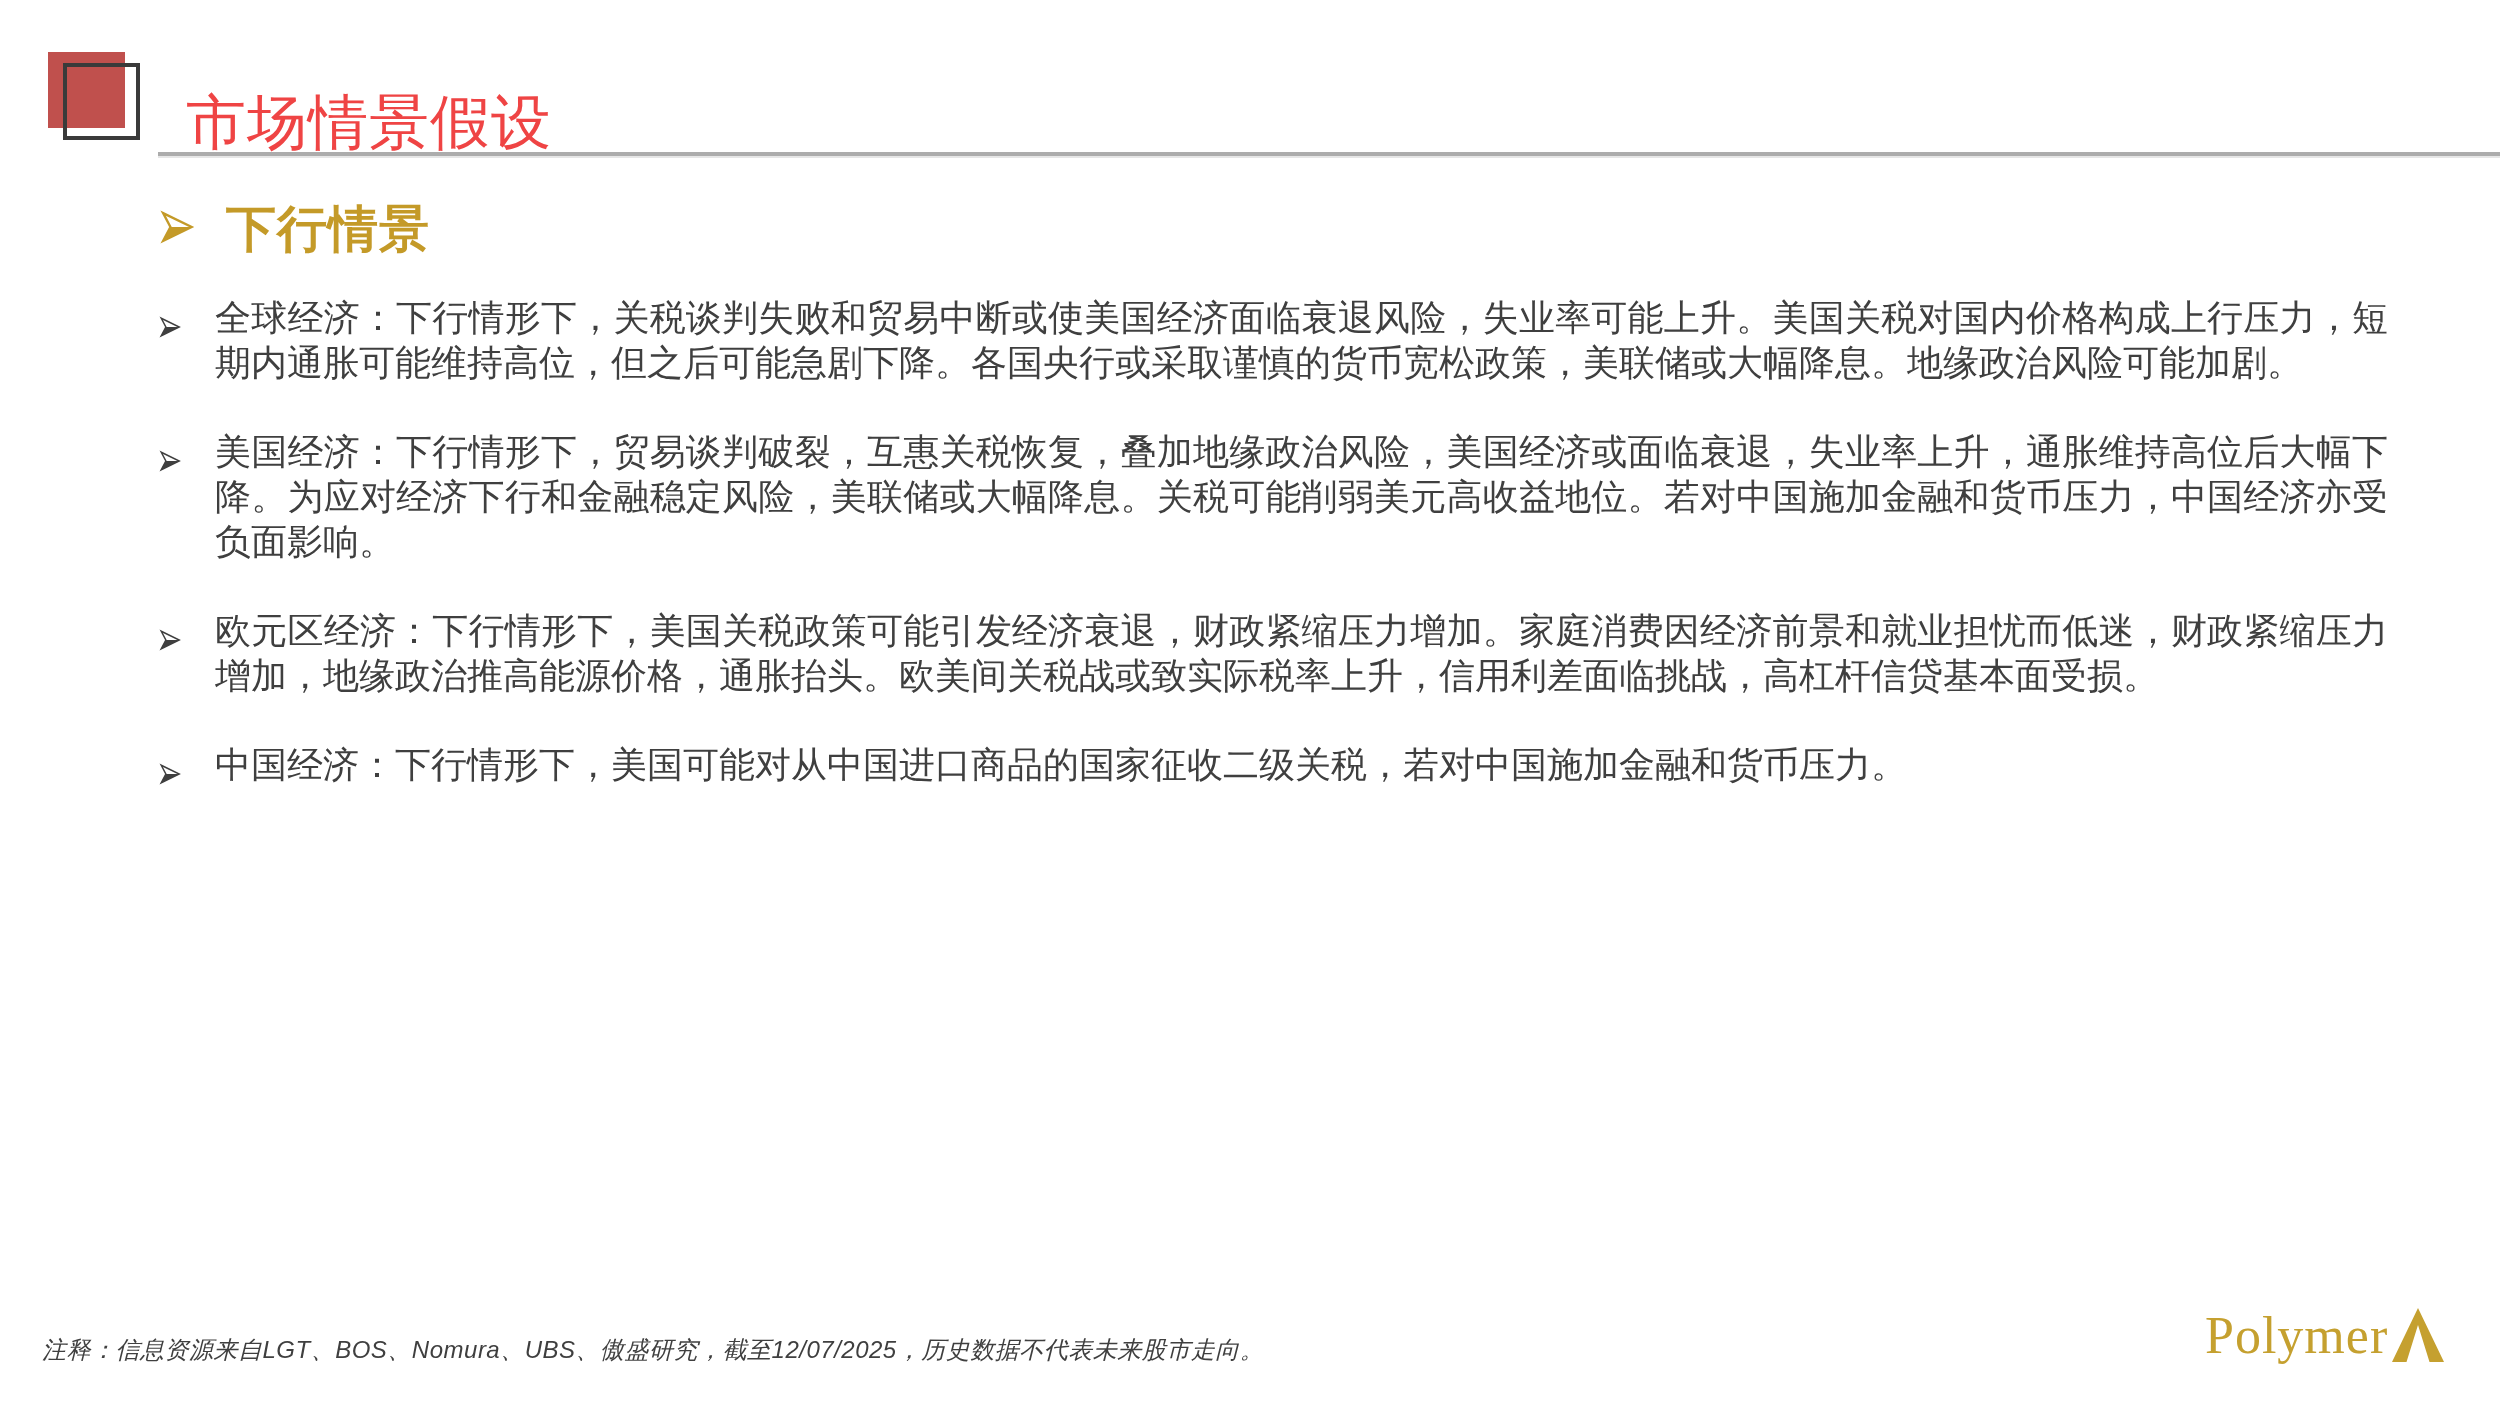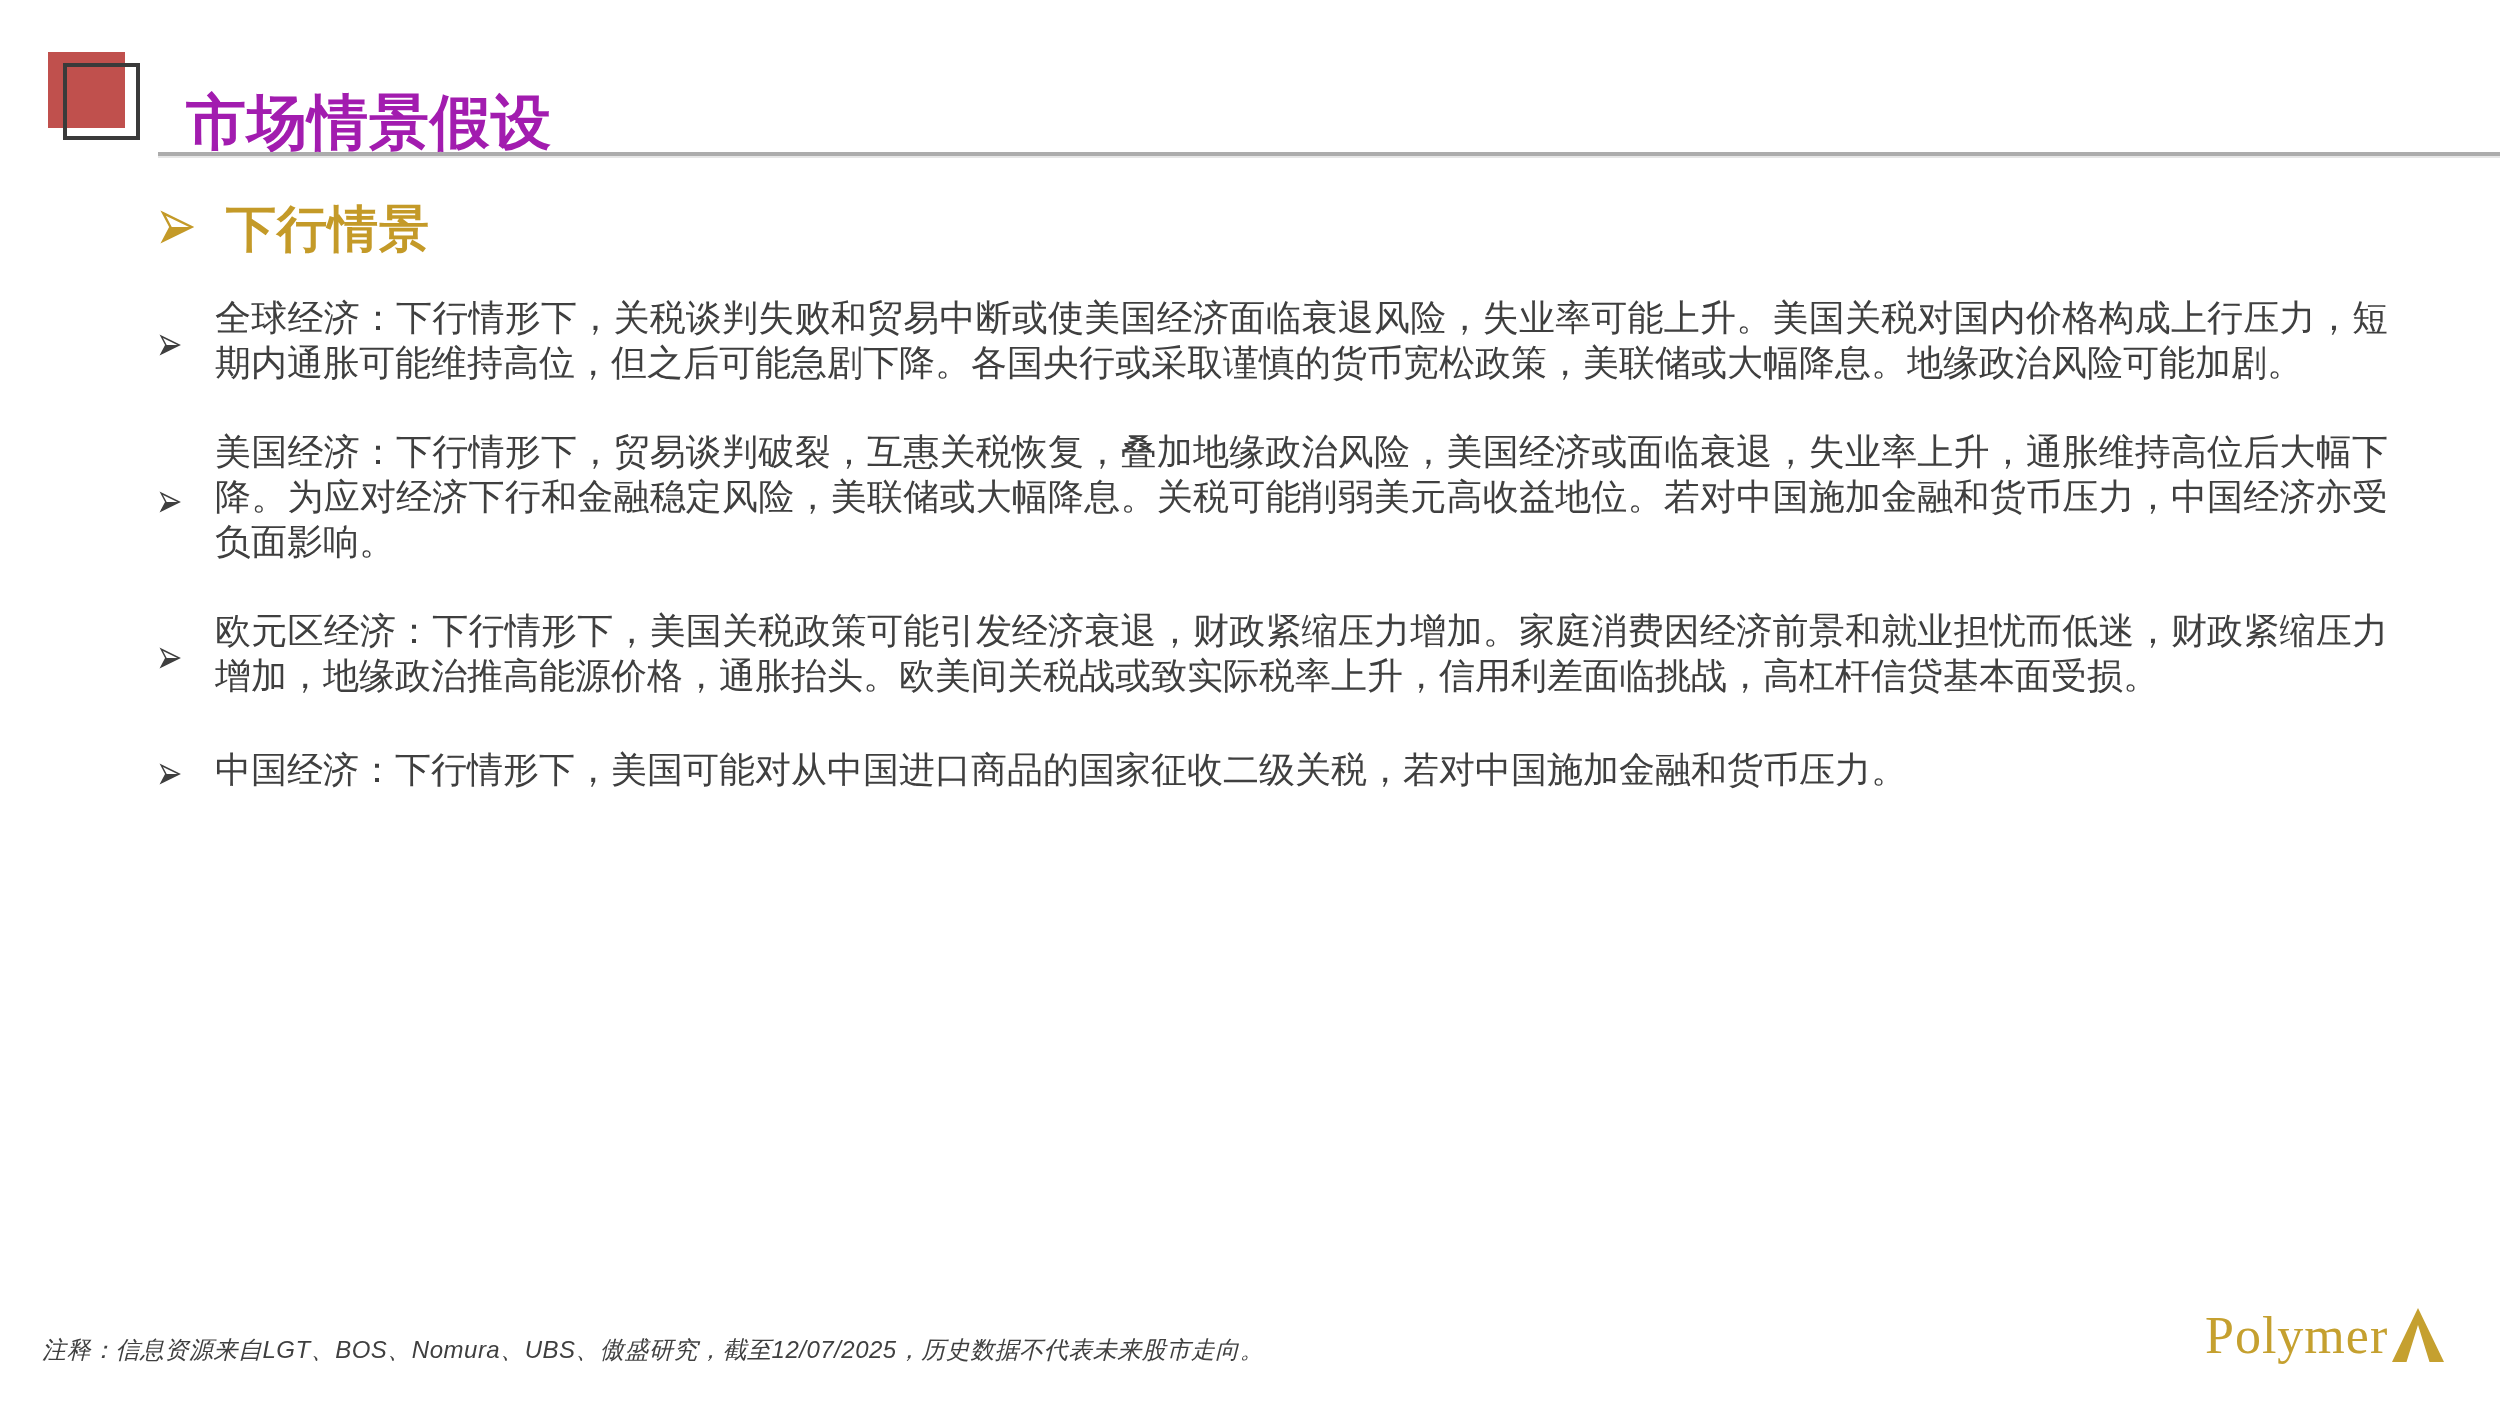--- a/index.html
+++ b/index.html
@@ -21,21 +21,21 @@
   }
   .accent-outline-square {
     position:absolute; left:63px; top:63px;
     width:69px; height:69px;
     border:4px solid #3A3A3A;
     background:transparent;
   }
   .page-title {
     position:absolute; left:186px; top:48px;
     font-size:60px; line-height:1.15;
-    font-weight:700; color:#a21caf;
+    font-weight:400; color:#ef4444;
     letter-spacing:1px;
     white-space:nowrap;
   }
   .header-rule {
     position:absolute; left:158px; right:0; top:152px;
     height:4px; background:#ACACAC;
   }
   .header-rule::after {
     content:""; position:absolute; left:0; right:0; top:4px;
     height:2px; background:#E6E6E6;
@@ -50,21 +50,21 @@
     margin:0 0 38px 0;
   }
   .scenario-heading .marker { width:68px; flex:none; padding-top:6px; }
   .scenario-heading .label {
     font-size:50px; font-weight:700; color:#C49A28;
     line-height:1.1; letter-spacing:1px;
   }
 
   ul.bullet-list { list-style:none; margin:0; padding:0; }
   ul.bullet-list li {
-    display:flex; align-items:center;
+    display:flex; align-items:flex-start;
     margin:0 12px 44px 0;
     font-size:36px; line-height:45px; color:#3F3F3F;
   }
   ul.bullet-list .marker { width:57px; flex:none; padding-top:9px; }
   ul.bullet-list .text { flex:1; text-align:justify; }
 
   
   .footnote {
     position:absolute; left:42px; top:1334px;
     font-size:24px; font-style:italic; color:#3F3F3F;

